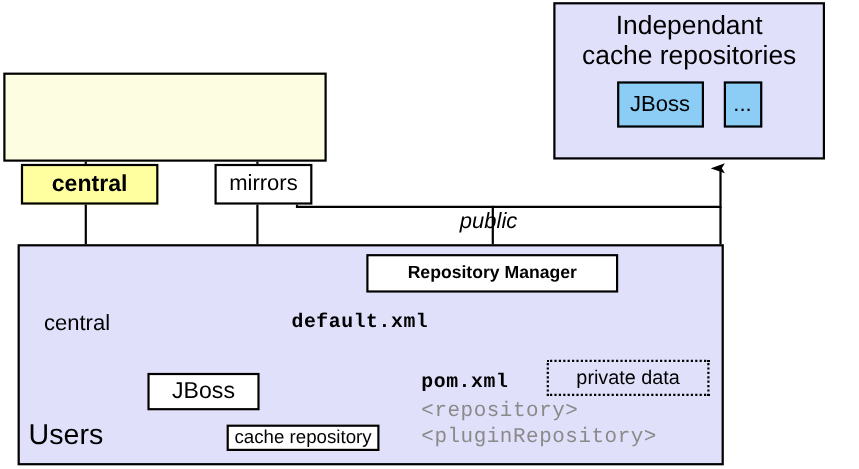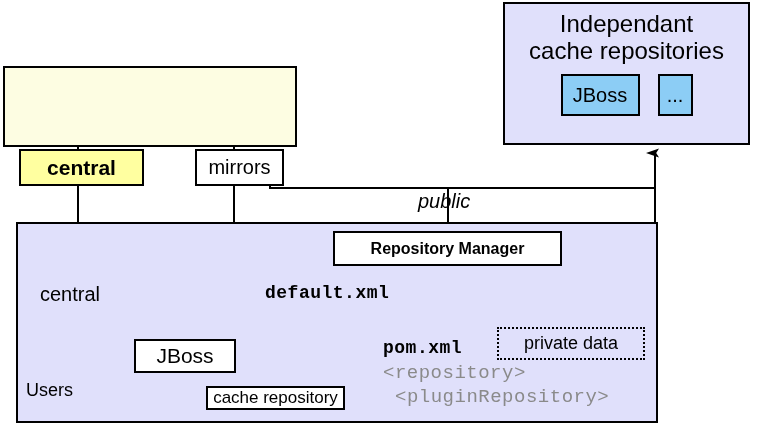--- a/index.html
+++ b/index.html
@@ -50,33 +50,33 @@
   #repo-manager-box{left:333px;top:231px;width:229px;height:35px;font-size:16px;font-weight:bold;}
   #private-data-box{left:497px;top:279px;width:148px;height:33px;
                     background:transparent;border:2px dotted #000;font-size:18px;margin-top:48px;}
   #maven-box{left:134px;top:339px;width:102px;height:34px;font-size:21px;}
   #local-repo-box{left:206px;top:386px;width:139px;height:24px;font-size:17px;
                   border:2px solid #000;}
 
   
   .lbl{position:absolute;white-space:pre;}
   #central-default{left:40px;top:232px;font-size:20px;line-height:1.25;text-align:left;}
-  #users-label{left:26px;top:380px;font-size:18px;}
+  #users-label{left:26px;top:380px;font-size:26px;}
   #cache-label{left:418px;top:190px;font-size:20px;font-style:italic;}
 
   #settings-xml{left:265px;top:283px;font-size:18px;font-weight:bold;
                 font-family:"Liberation Mono", monospace;letter-spacing:.5px;}
   #mirror-of{left:265px;top:308px;font-size:19px;color:#8a8a8a;
              font-family:"Liberation Mono", monospace;letter-spacing:.5px;}
   #pom-xml{left:383px;top:338px;font-size:18px;font-weight:bold;
            font-family:"Liberation Mono", monospace;letter-spacing:.5px;}
   #repository-tag{left:383px;top:362px;font-size:19px;color:#8a8a8a;
                   font-family:"Liberation Mono", monospace;letter-spacing:.5px;}
   #plugin-repository-tag{left:383px;top:386px;font-size:19px;color:#8a8a8a;
-                         font-family:"Liberation Mono", monospace;letter-spacing:.5px;margin-left:12px;}
+                         font-family:"Liberation Mono", monospace;letter-spacing:.5px;}
 </style>
 </head>
 <body>
 
 <div id="stage">
 
   <svg class="wires" viewBox="0 0 781 426" xmlns="http://www.w3.org/2000/svg">
     <defs>
       <marker id="arrowUp" markerWidth="14" markerHeight="14" refX="5" refY="9" orient="auto" markerUnits="userSpaceOnUse">
         <path d="M5,0 L9.6,13 L5,10.2 L0.4,13 Z" fill="#000"></path>

